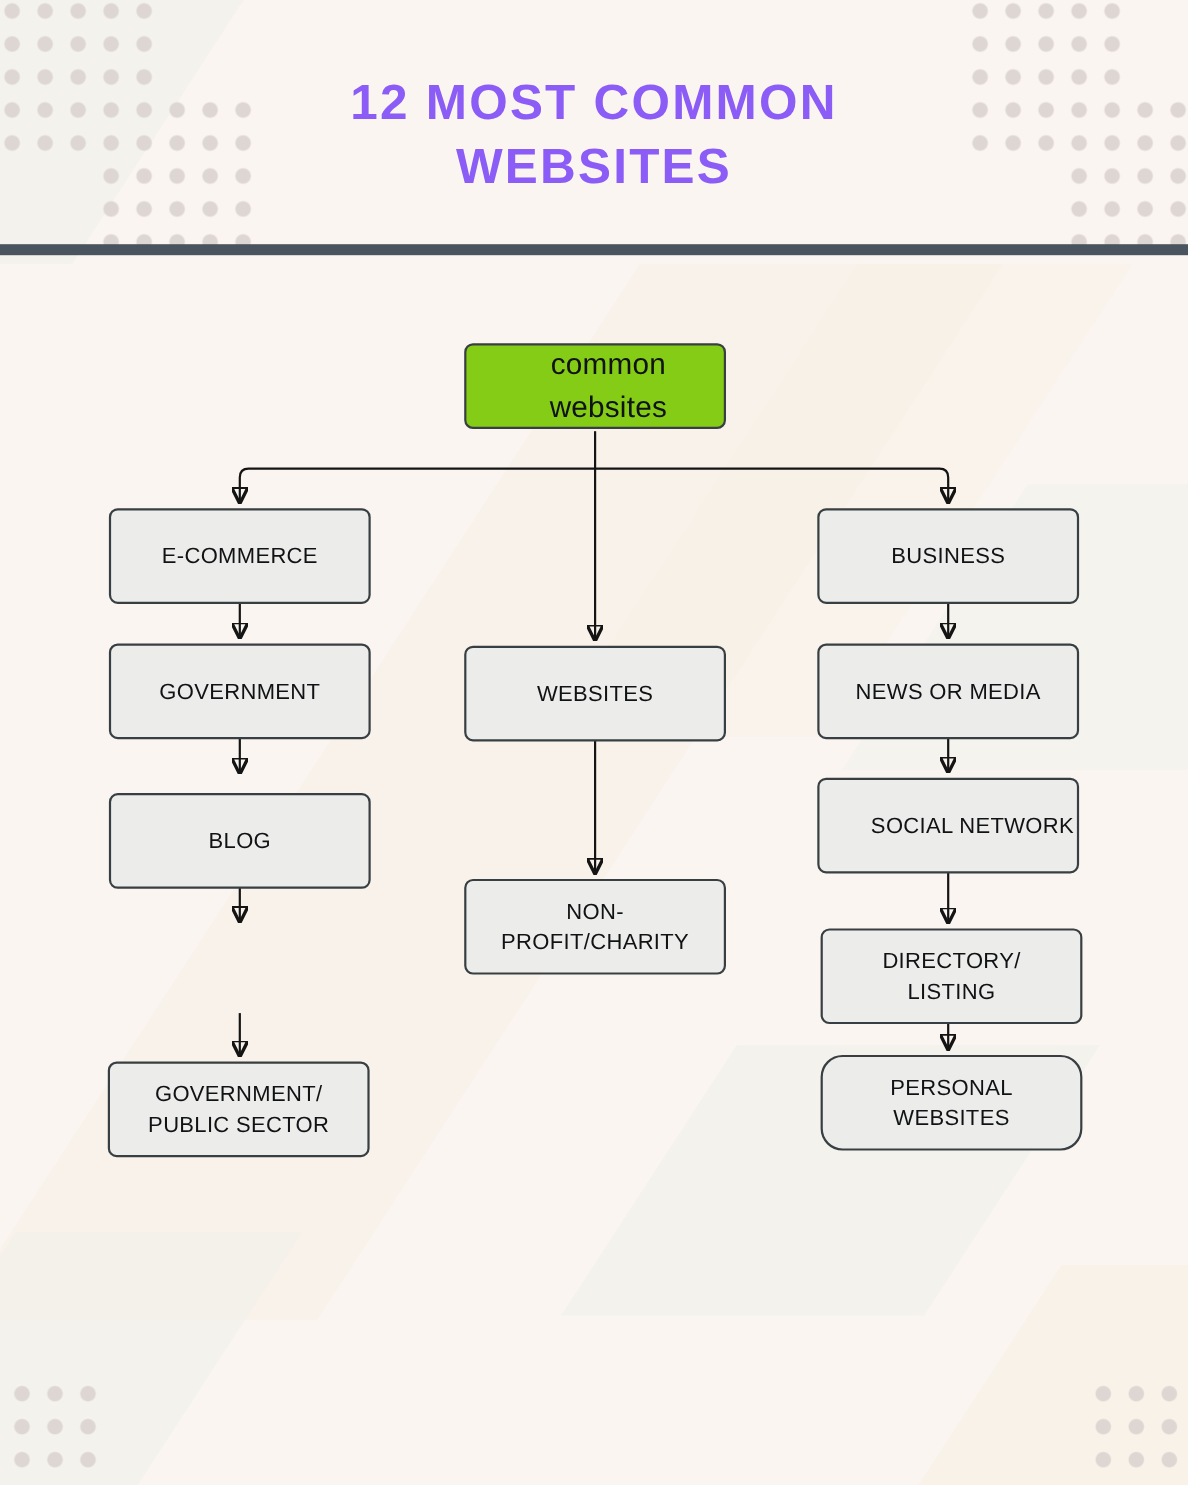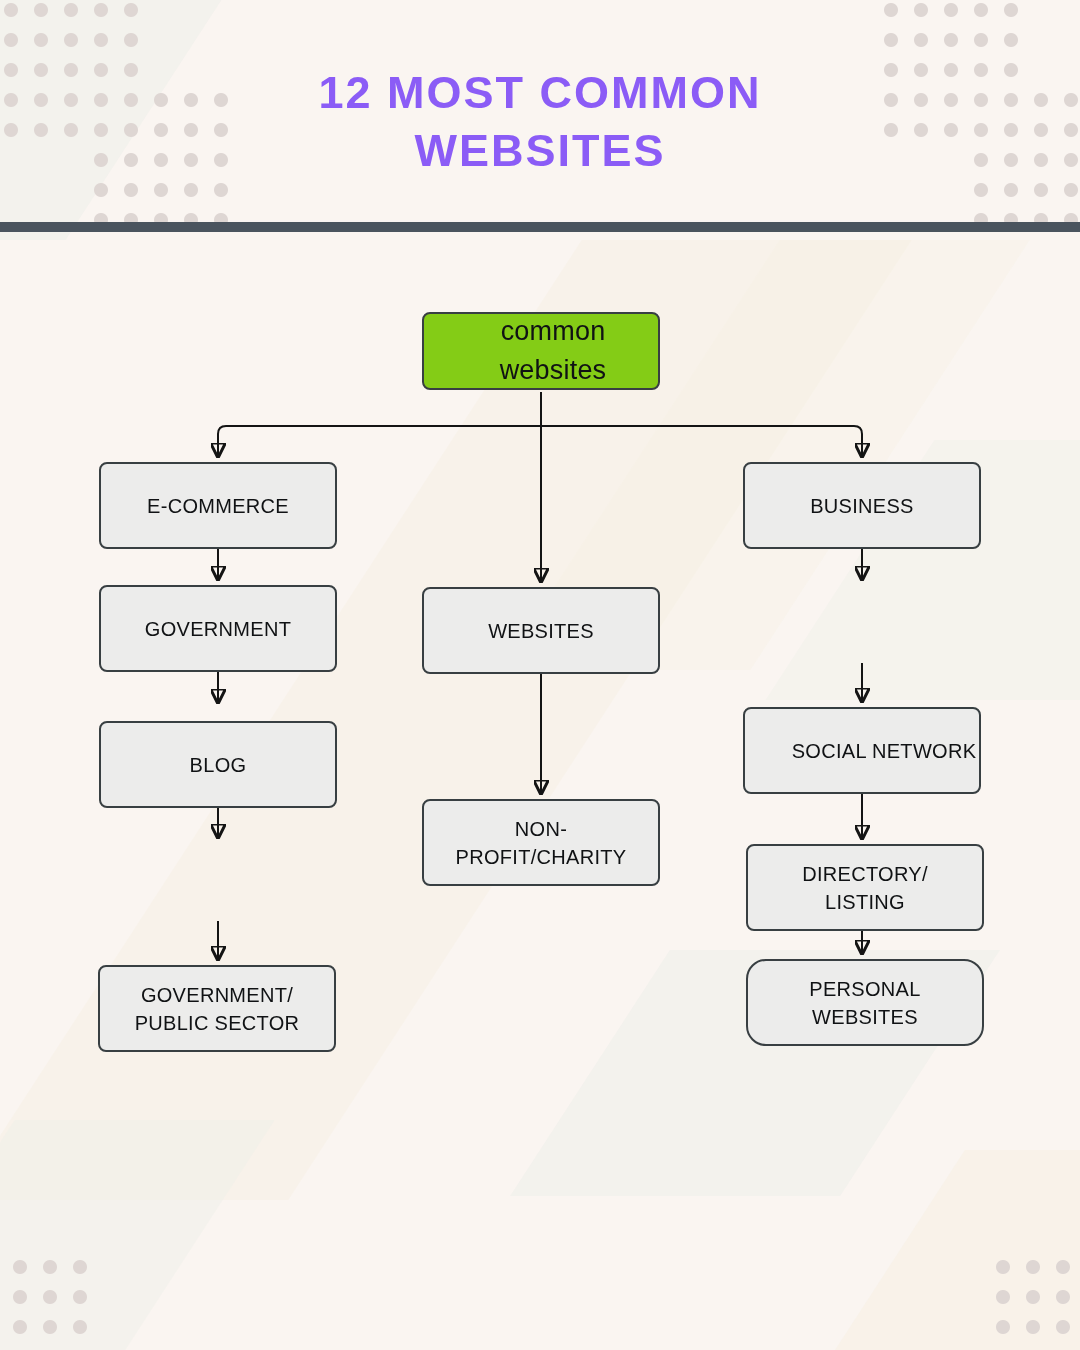--- a/index.html
+++ b/index.html
@@ -114,19 +114,20 @@
   <div class="node" style="left:99px;top:585px;">GOVERNMENT</div>
   <div class="node" style="left:99px;top:708px;margin-top:13px;">BLOG</div>
   <div class="node" style="left:98px;top:965px;">GOVERNMENT/
 PUBLIC SECTOR</div>
 
   <div class="node" style="left:422px;top:587px;">WEBSITES</div>
   <div class="node" style="left:422px;top:799px;">NON-
 PROFIT/CHARITY</div>
 
   <div class="node" style="left:743px;top:462px;">BUSINESS</div>
+  <div class="node" style="left:743px;top:585px;">NEWS OR MEDIA</div>
   <div class="node" style="left:743px;top:707px;padding-left:44px;">SOCIAL NETWORK</div>
   <div class="node" style="left:746px;top:844px;">DIRECTORY/
 LISTING</div>
   <div class="node" style="left:746px;top:959px;border-radius:20px;">PERSONAL
 WEBSITES</div>
 
 </div>
 
 </body></html>

